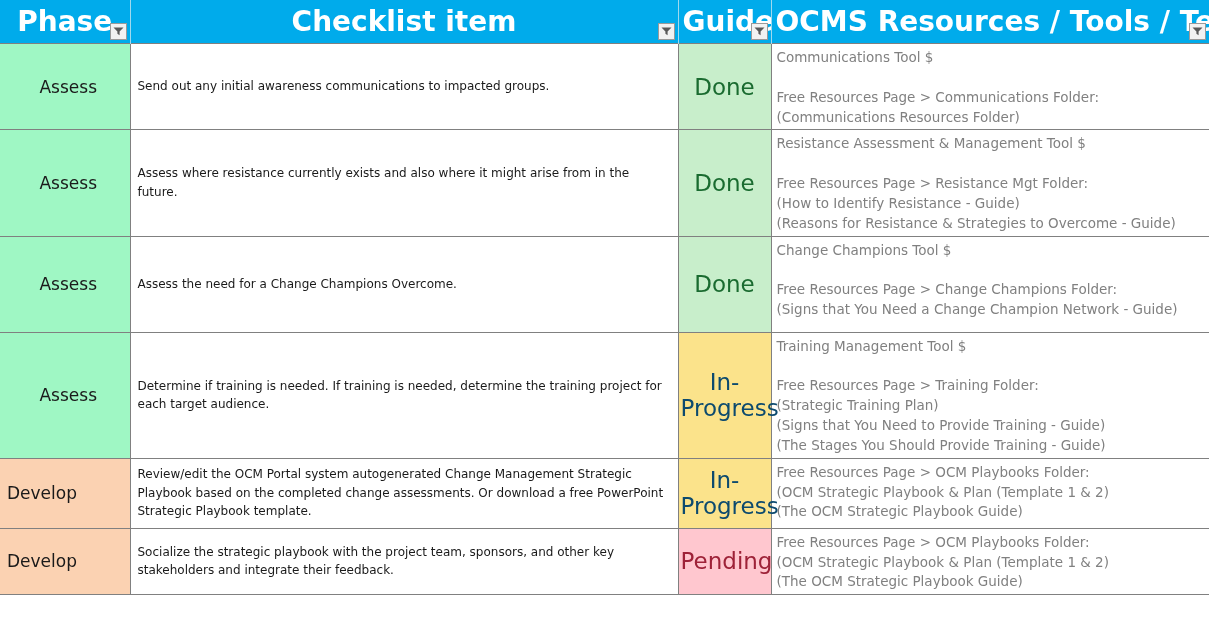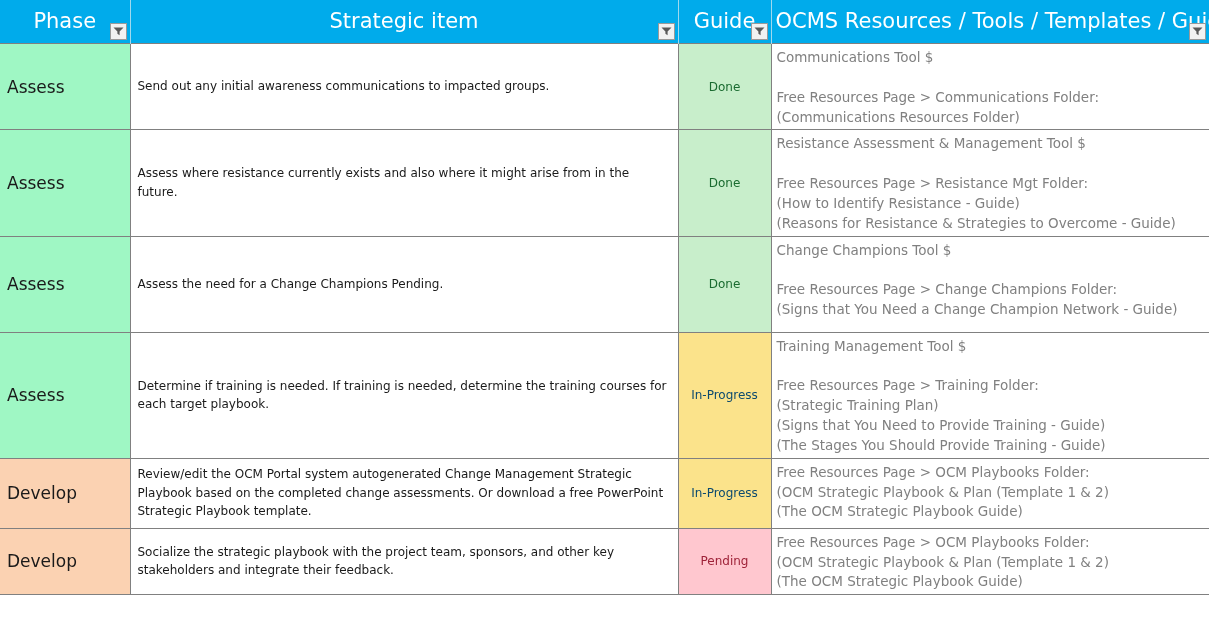--- a/index.html
+++ b/index.html
@@ -17,22 +17,22 @@
   table.sheet {
     border-collapse: collapse;
     table-layout: fixed;
     width: 1209px;
   }
 
   
   thead th {
     background: #00ABEB;
     color: #ffffff;
-    font-size: 21px;
-    font-weight: normal;
+    font-size: 28px;
+    font-weight: bold;
     height: 43px;
     padding: 0;
     position: relative;
     text-align: center;
     vertical-align: middle;
     border-right: 1px solid #9fd9ee;
     box-sizing: border-box;
   }
   thead th:last-child { border-right: none; }
   thead th .hdr-label {
@@ -69,34 +69,34 @@
   }
   tbody tr td:first-child { border-left: none; }
   tbody tr td:last-child  { border-right: none; }
 
   td.phase {
     font-size: 17px;
     color: #1a1a1a;
     padding: 0 0 0 7px;
     text-align: left;
   }
-  td.phase.assess  { background: #9FF7C4; }
+  td.phase.assess  { background: #9FF7C4; text-align: center; }
   td.phase.develop { background: #FBD2B2; margin-top: 28px; }
 
   td.item {
     background: #ffffff;
     font-size: 12px;
     color: #1a1a1a;
     padding: 0 6px 0 7px;
     line-height: 1.55;
     text-align: left;
   }
 
   td.status {
-    font-size: 12px;
+    font-size: 23px;
     text-align: center;
     padding: 0 2px;
   }
   td.status.done        { background: #C8EECB; color: #1A6B30; }
   td.status.in-progress { background: #FBE38B; color: #0c4a6e; }
   td.status.pending     { background: #FFC7CF; color: #9E2238; }
 
   td.resources {
     background: #ffffff;
     font-size: 13.5px;
@@ -123,21 +123,21 @@
     <tr>
       <th>
         <span class="hdr-label">Phase</span>
         <span class="filter-btn">
           <svg width="11" height="9" viewBox="0 0 11 9" aria-hidden="true">
             <path d="M0.5 0.5 H10.5 L6.6 4.4 V8.2 L4.4 6.8 V4.4 Z" fill="#595959"></path>
           </svg>
         </span>
       </th>
       <th>
-        <span class="hdr-label">Strategic item</span>
+        <span class="hdr-label">Checklist item</span>
         <span class="filter-btn">
           <svg width="11" height="9" viewBox="0 0 11 9" aria-hidden="true">
             <path d="M0.5 0.5 H10.5 L6.6 4.4 V8.2 L4.4 6.8 V4.4 Z" fill="#595959"></path>
           </svg>
         </span>
       </th>
       <th>
         <span class="hdr-label">Guide</span>
         <span class="filter-btn">
           <svg width="11" height="9" viewBox="0 0 11 9" aria-hidden="true">
@@ -171,30 +171,30 @@
       <td class="item">Assess where resistance currently exists and also where it might arise from in the future.</td>
       <td class="status done">Done</td>
       <td class="resources">Resistance Assessment &amp; Management Tool $
 
 Free Resources Page &gt; Resistance Mgt Folder:
 (How to Identify Resistance - Guide)
 (Reasons for Resistance &amp; Strategies to Overcome - Guide)</td>
     </tr>
     <tr style="height:96px">
       <td class="phase assess">Assess</td>
-      <td class="item">Assess the need for a Change Champions Pending.</td>
+      <td class="item">Assess the need for a Change Champions Overcome.</td>
       <td class="status done">Done</td>
       <td class="resources">Change Champions Tool $
 
 Free Resources Page &gt; Change Champions Folder:
 (Signs that You Need a Change Champion Network - Guide)</td>
     </tr>
     <tr style="height:121px">
       <td class="phase assess">Assess</td>
-      <td class="item">Determine if training is needed. If training is needed, determine the training courses for each target playbook.</td>
+      <td class="item">Determine if training is needed. If training is needed, determine the training project for each target audience.</td>
       <td class="status in-progress">In-Progress</td>
       <td class="resources">Training Management Tool $
 
 Free Resources Page &gt; Training Folder:
 (Strategic Training Plan)
 (Signs that You Need to Provide Training - Guide)
 (The Stages You Should Provide Training - Guide)</td>
     </tr>
     <tr style="height:70px">
       <td class="phase develop">Develop</td>

